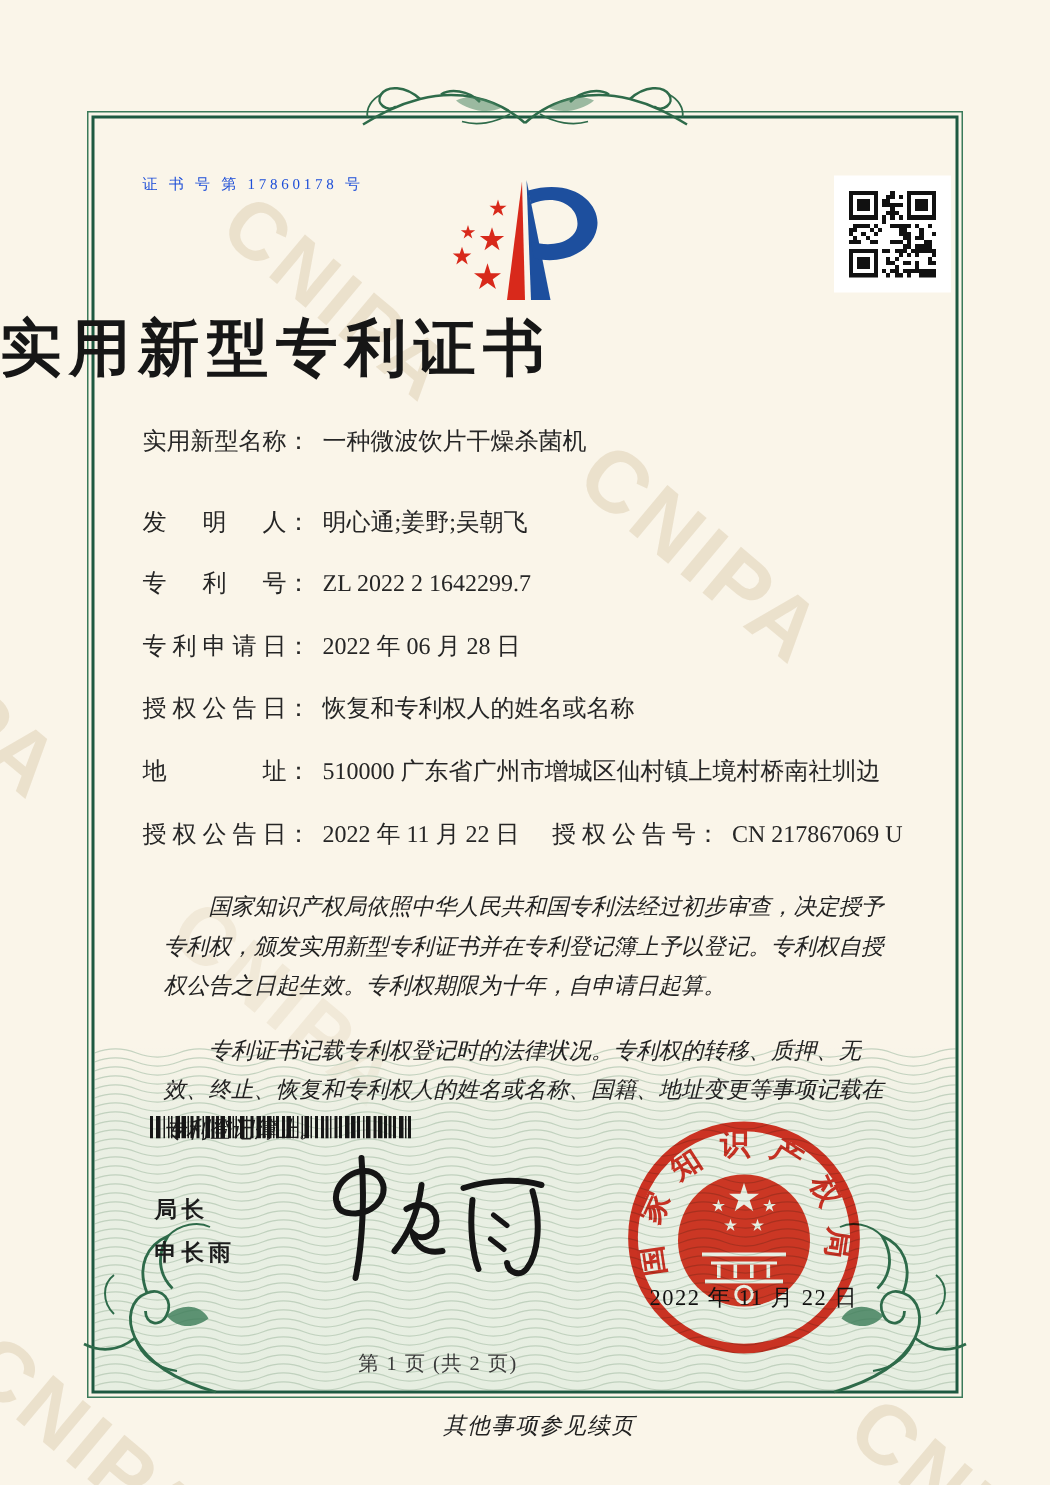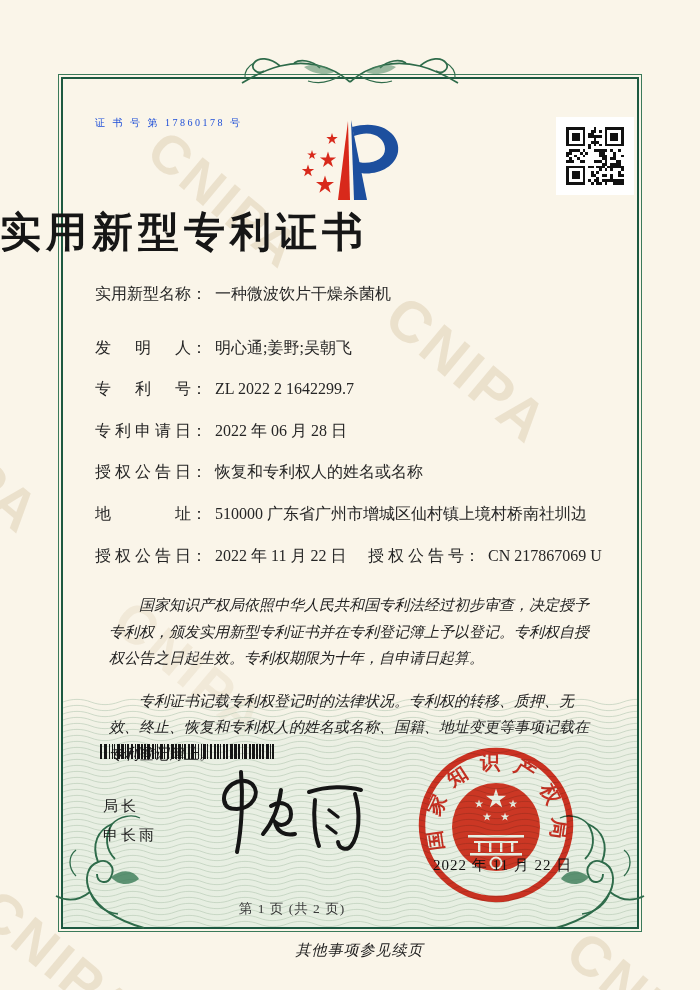--- a/index.html
+++ b/index.html
@@ -24,21 +24,21 @@
          color:#161616;letter-spacing:5px;z-index:4;}
   .row{position:absolute;left:95px;width:530px;font-size:16px;color:#262626;z-index:4;white-space:nowrap;}
   .flabel{display:inline-block;width:96px;text-align:justify;text-align-last:justify;vertical-align:top;}
   .fvalue{margin-left:8px;}
   .pair2{position:absolute;left:273px;top:0;}
   .body{position:absolute;left:93px;top:576px;width:522px;font-size:15px;line-height:26.5px;
         color:#222;font-style:italic;z-index:4;}
   .body p{margin:16px;text-indent:2em;}
   .signer{position:absolute;left:103px;top:797px;z-index:4;
           font-family:"Liberation Sans","DejaVu Sans",sans-serif;font-size:15px;color:#1c1c1c;letter-spacing:3px;}
-  .signer div{margin-bottom:10px;}
+  .signer div{margin-bottom:10px;font-weight:bold;}
   .sig{position:absolute;left:205px;top:762px;z-index:4;}
   .qrpanel{position:absolute;left:556px;top:117px;width:78px;height:78px;background:#fff;z-index:4;}
   .qrpanel svg{position:absolute;left:10px;top:10px;}
   .logo{position:absolute;left:288px;top:106px;z-index:4;}
   .barcode{position:absolute;left:100px;top:744px;z-index:4;}
   .seal{position:absolute;left:408px;top:735px;z-index:5;mix-blend-mode:multiply;opacity:.95;}
   .sealdate{position:absolute;left:433px;top:856px;width:140px;font-size:15px;letter-spacing:1px;
             color:#111;z-index:6;white-space:nowrap;}
   .pageno{position:absolute;left:58px;width:468px;top:900px;text-align:center;font-size:13.5px;
           letter-spacing:1px;color:#3a3a3a;z-index:4;}

